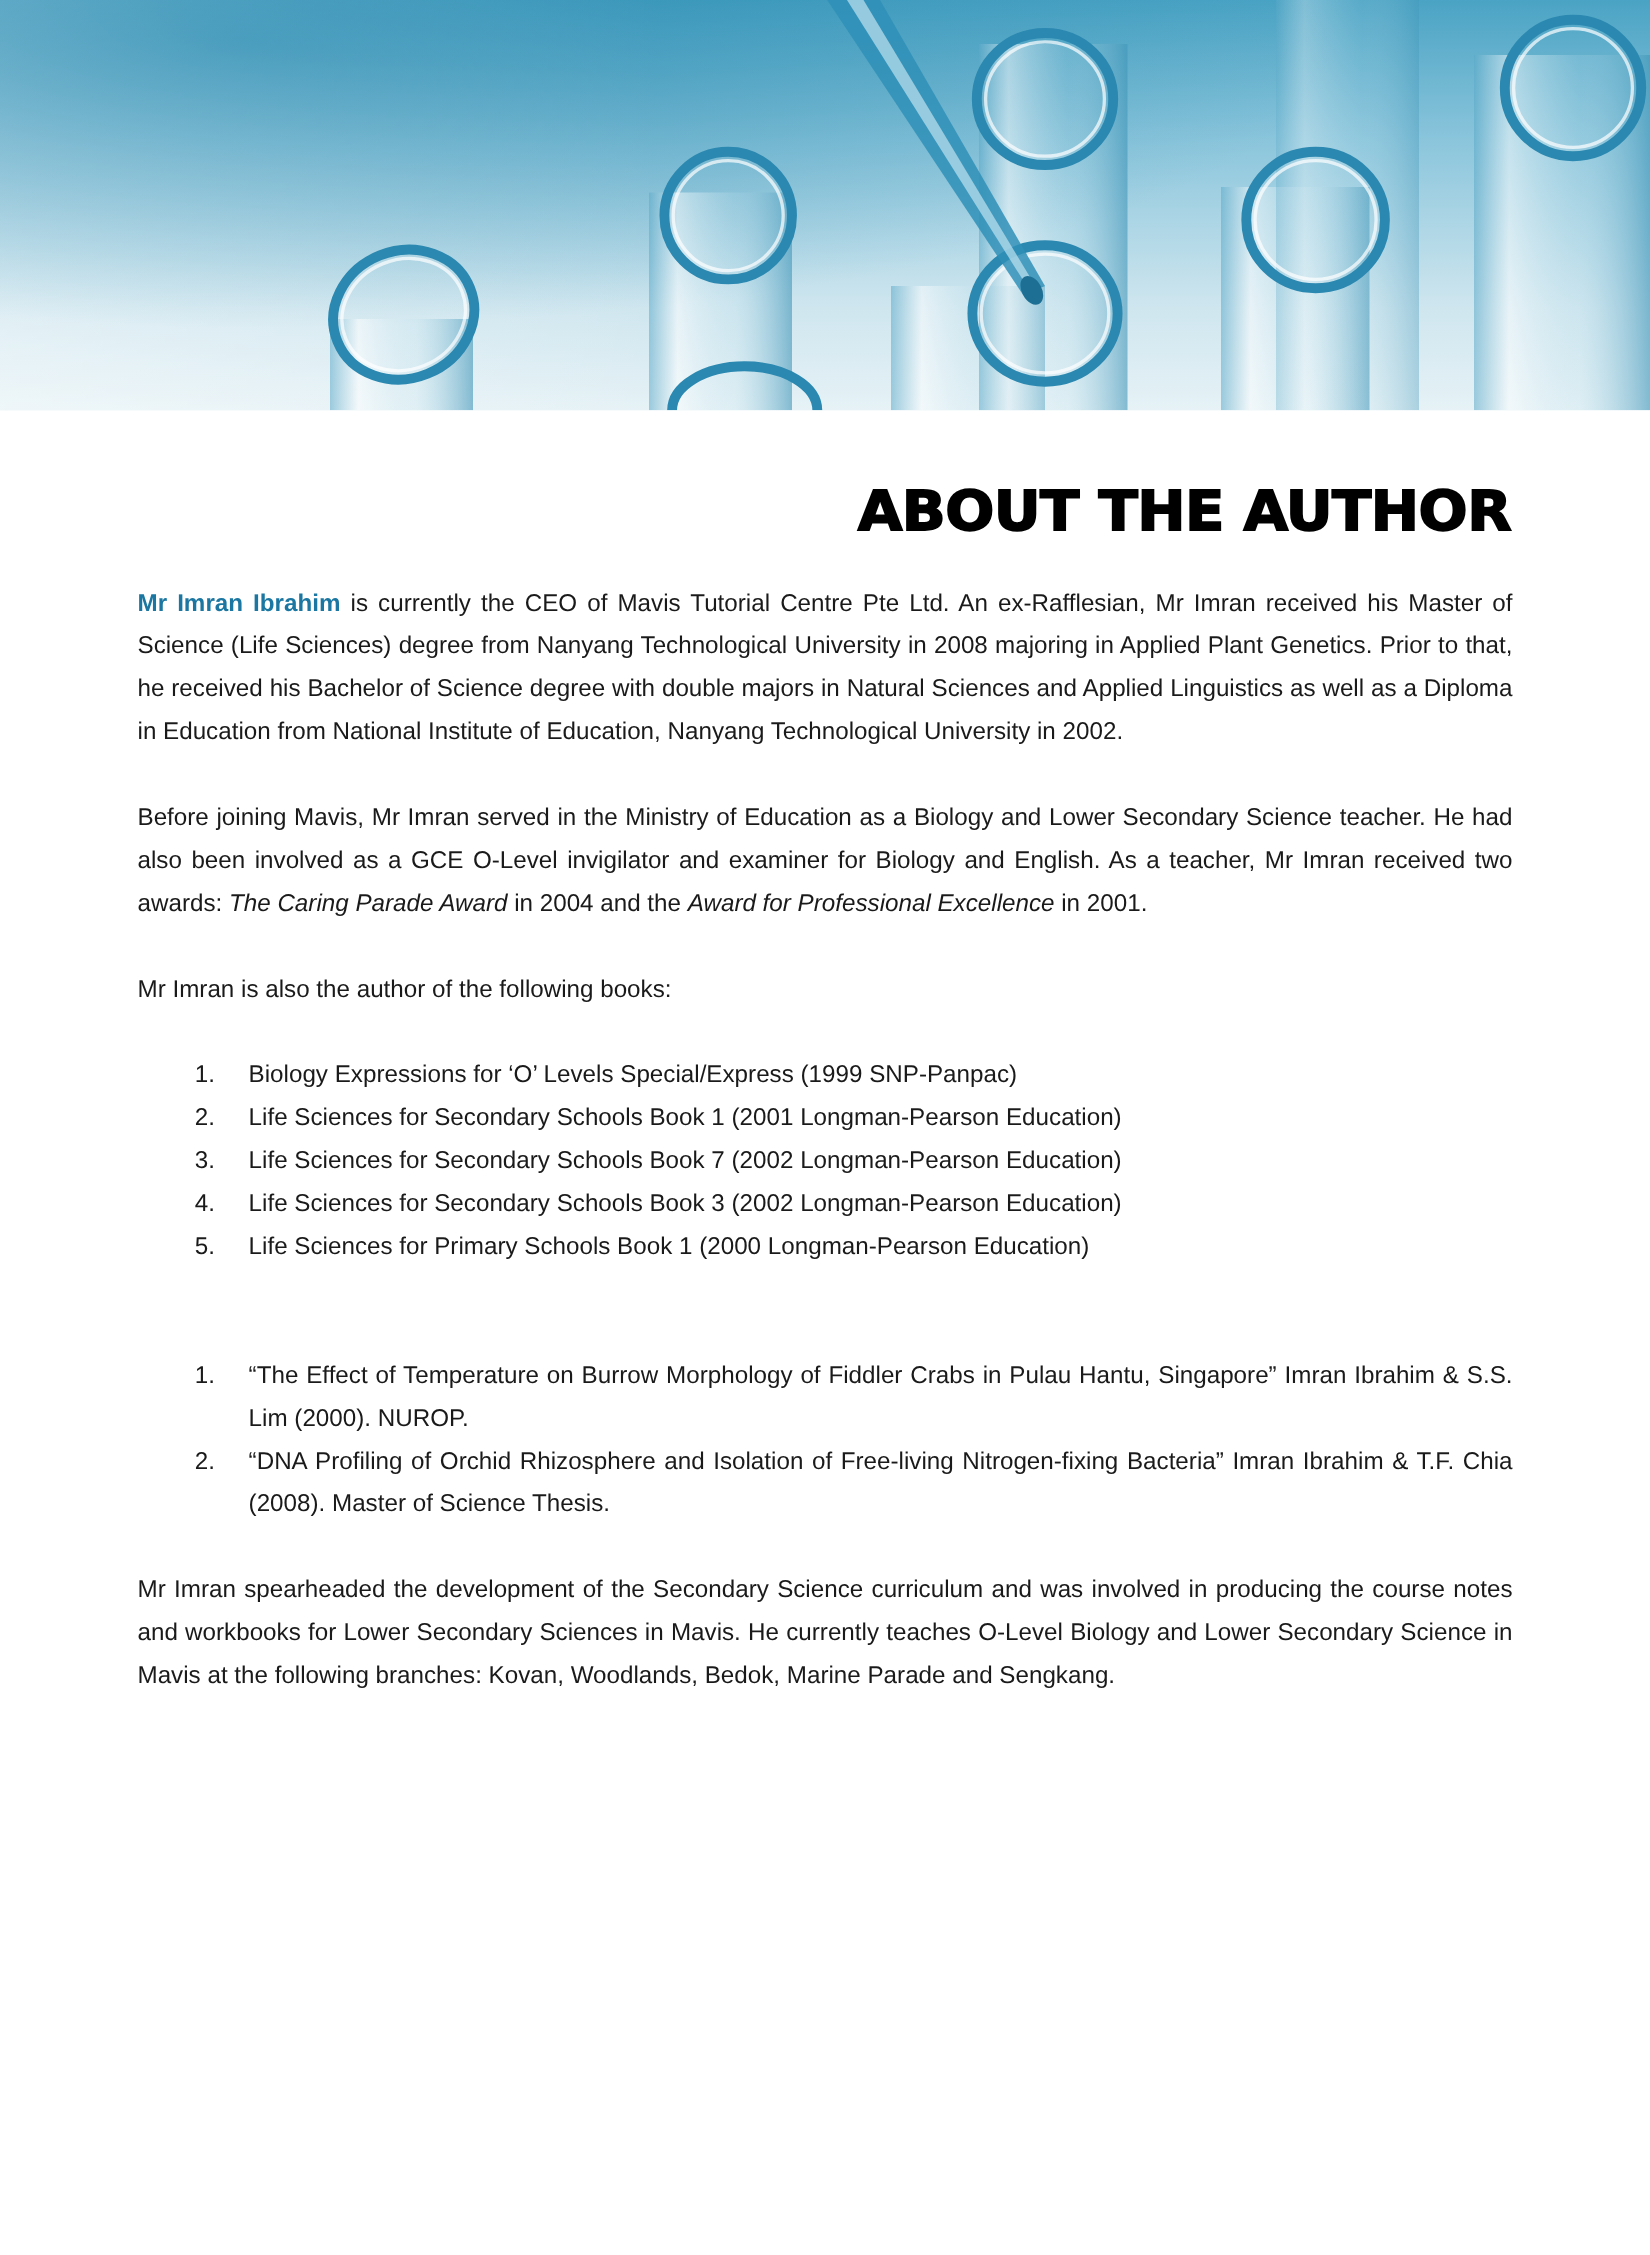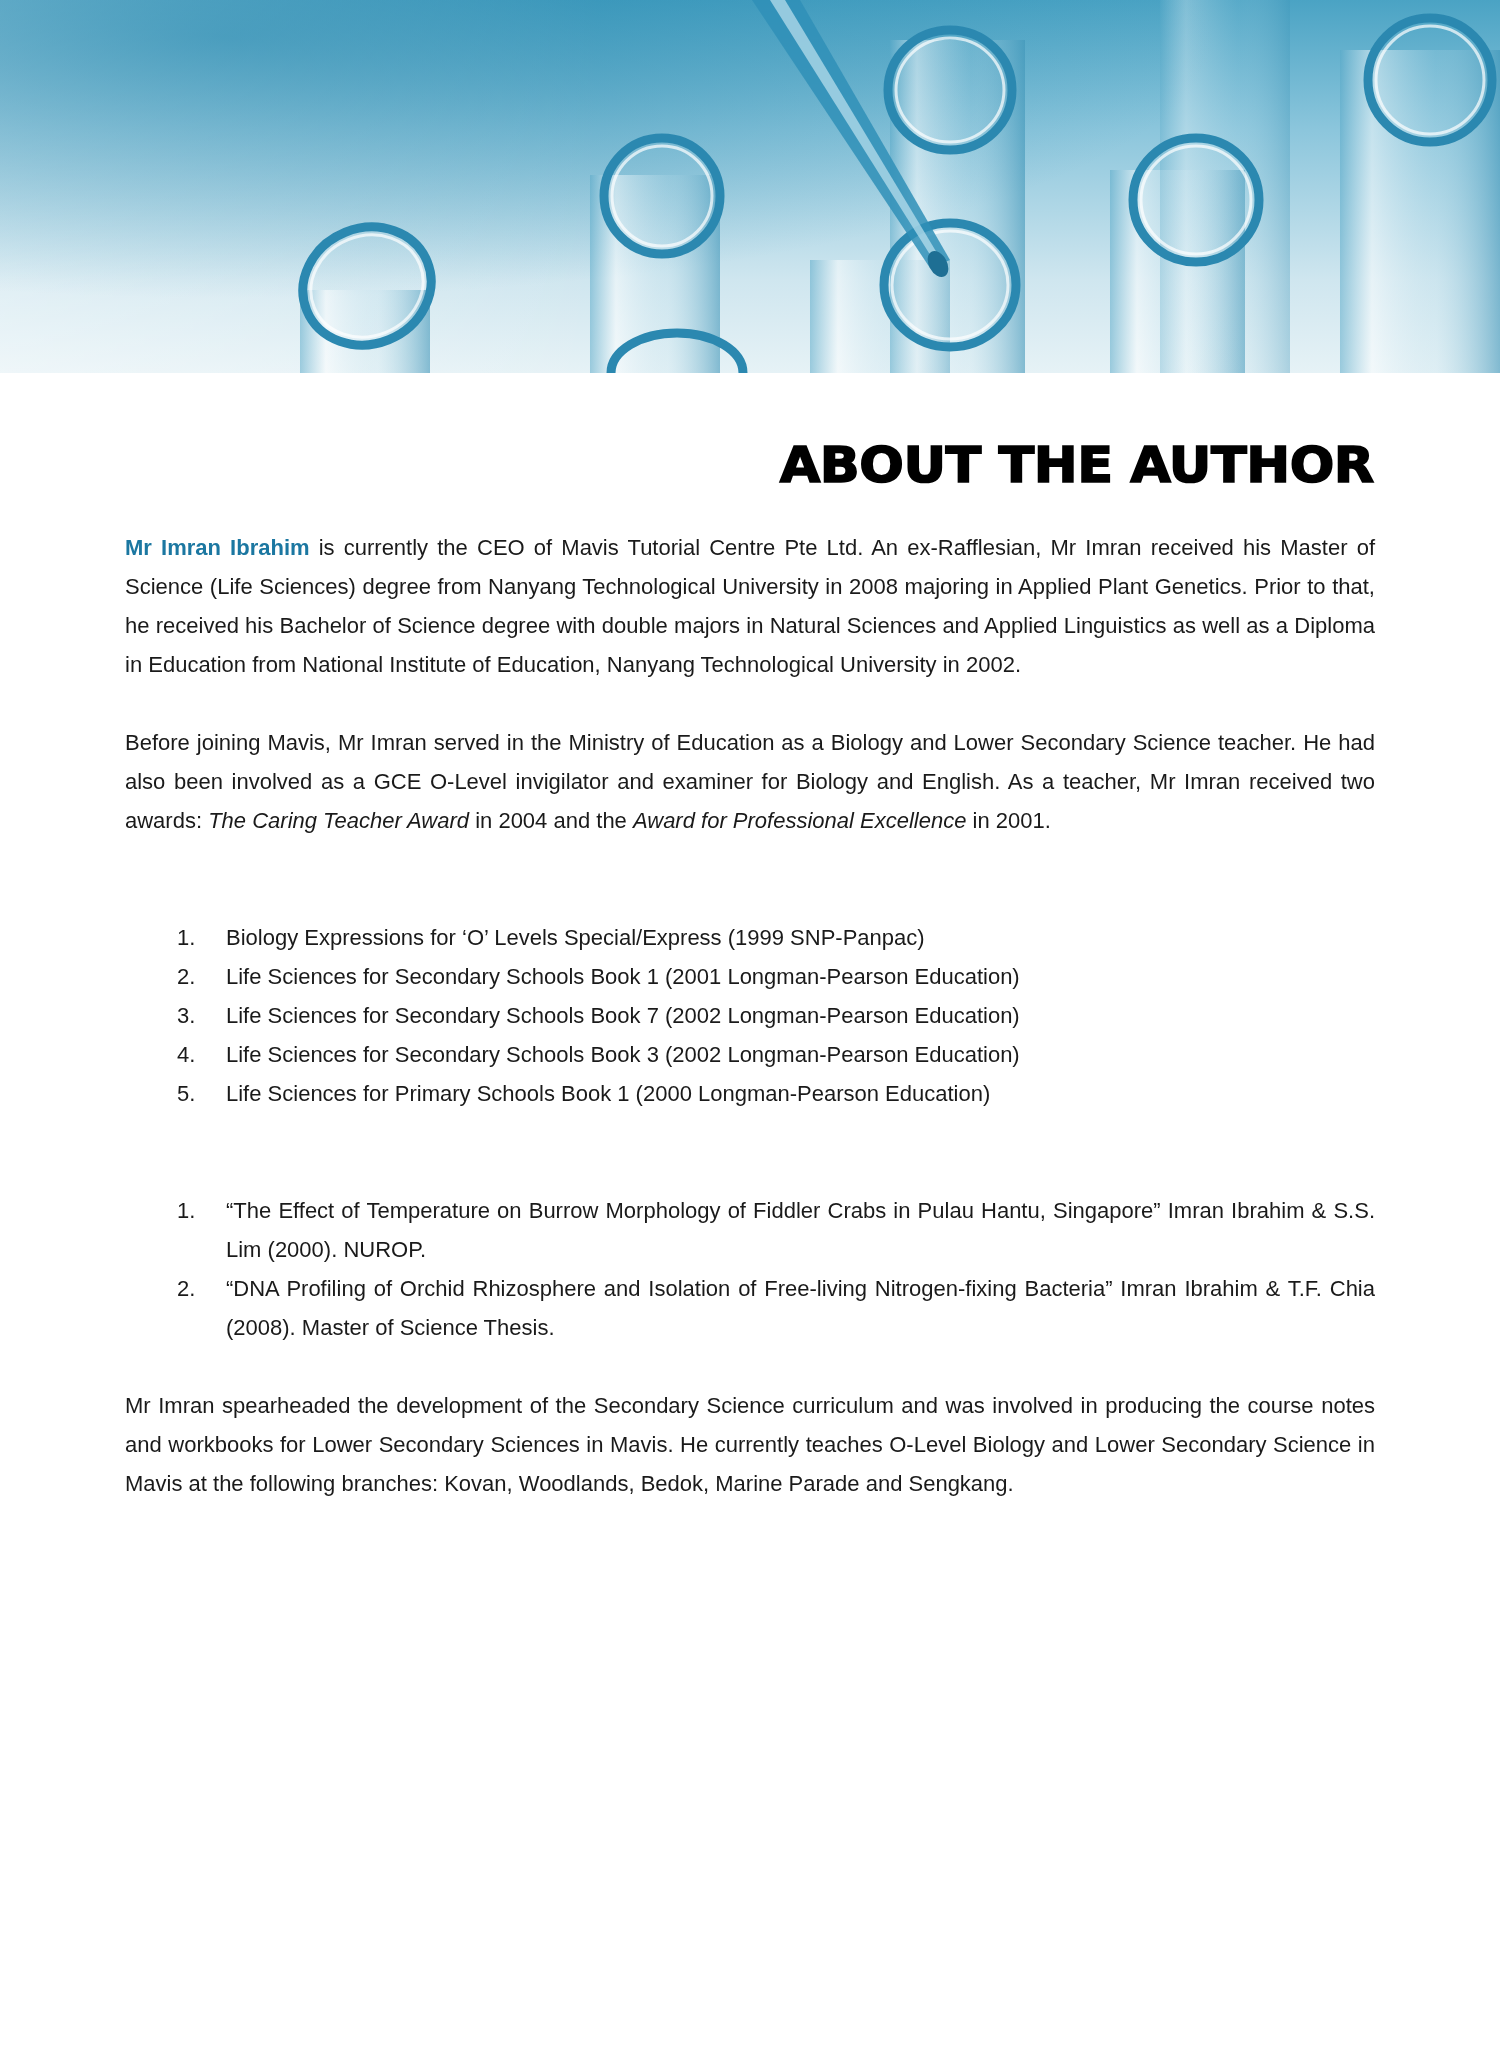--- a/index.html
+++ b/index.html
@@ -89,24 +89,25 @@
   </svg>
 </div>
 
 <div class="title">ABOUT THE AUTHOR</div>
 
 <div class="content">
   <p><span class="name">Mr Imran Ibrahim</span><span> is currently the CEO of Mavis Tutorial Centre Pte Ltd. An ex-Rafflesian, Mr Imran received his Master of Science (Life Sciences) degree from Nanyang Technological University in 2008 majoring in Applied Plant Genetics. Prior to that, he received his Bachelor of Science degree with double majors in Natural Sciences and Applied Linguistics as well as a Diploma in Education from National Institute of Education, Nanyang Technological University in 2002.</span></p>
 
   <div class="gap"></div>
 
-  <p><span>Before joining Mavis, Mr Imran served in the Ministry of Education as a Biology and Lower Secondary Science teacher. He had also been involved as a GCE O-Level invigilator and examiner for Biology and English. As a teacher, Mr Imran received two awards: </span><i>The Caring Teacher Award</i><span> in 2004 and the </span><i>Award for Professional Excellence</i><span> in 2001.</span></p>
+  <p><span>Before joining Mavis, Mr Imran served in the Ministry of Education as a Biology and Lower Secondary Science teacher. He had also been involved as a GCE O-Level invigilator and examiner for Biology and English. As a teacher, Mr Imran received two awards: </span><i>The Caring Parade Award</i><span> in 2004 and the </span><i>Award for Professional Excellence</i><span> in 2001.</span></p>
 
   <div class="gap"></div>
 
+  <p>Mr Imran is also the author of the following books:</p>
 
   <div class="gap"></div>
 
   <ol class="list">
     <li>
         <span class="num">1.</span>
         <span class="txt">Biology Expressions for ‘O’ Levels Special/Express (1999 SNP-Panpac)</span>
       </li>
     <li>
         <span class="num">2.</span>

